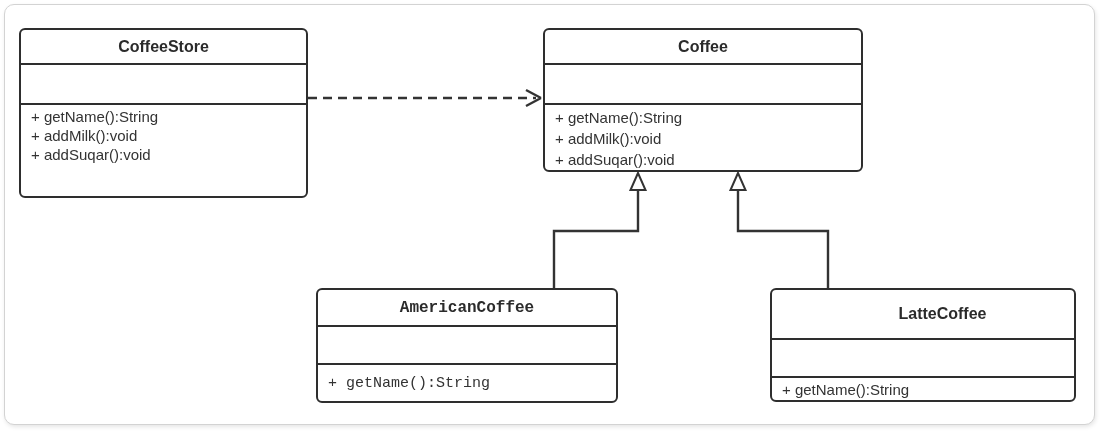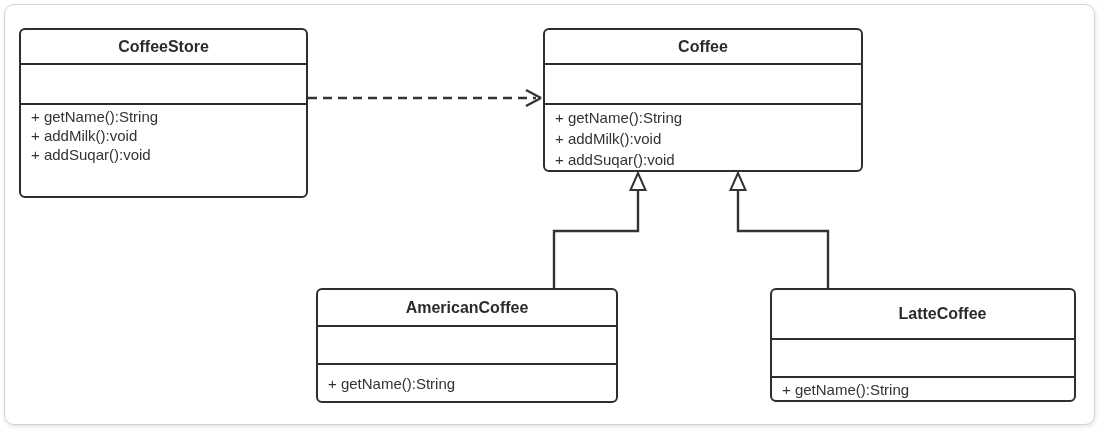--- a/index.html
+++ b/index.html
@@ -55,21 +55,21 @@
 
   
   #box-coffee-store { left: 19px;  top: 28px;  width: 289px; height: 170px; }
   #box-coffee-store .uml-title { height: 35px; }
   #box-coffee-store .uml-attrs { height: 40px; }
 
   #box-coffee { left: 543px; top: 28px;  width: 320px; height: 144px; }
   #box-coffee .uml-title { height: 36px; }
   #box-coffee .uml-attrs { height: 41px; }
 
-  #box-american { left: 316px; top: 288px; width: 302px; height: 115px; }
+  #box-american { left: 316px; top: 288px; width: 302px; height: 115px; font-family: Liberation Mono, monospace; }
   #box-american .uml-title { height: 37px; }
   #box-american .uml-attrs { height: 38px; }
   #box-american .uml-methods { display:flex; align-items:center; padding-top:0; }
 
   #box-latte { left: 770px; top: 288px; width: 306px; height: 114px; }
   #box-latte .uml-title { height: 50px; padding-left: 39px; }
   #box-latte .uml-attrs { height: 38px; }
   #box-latte .uml-methods { display:flex; align-items:center; padding-top:0; }
 
   svg.connectors {

